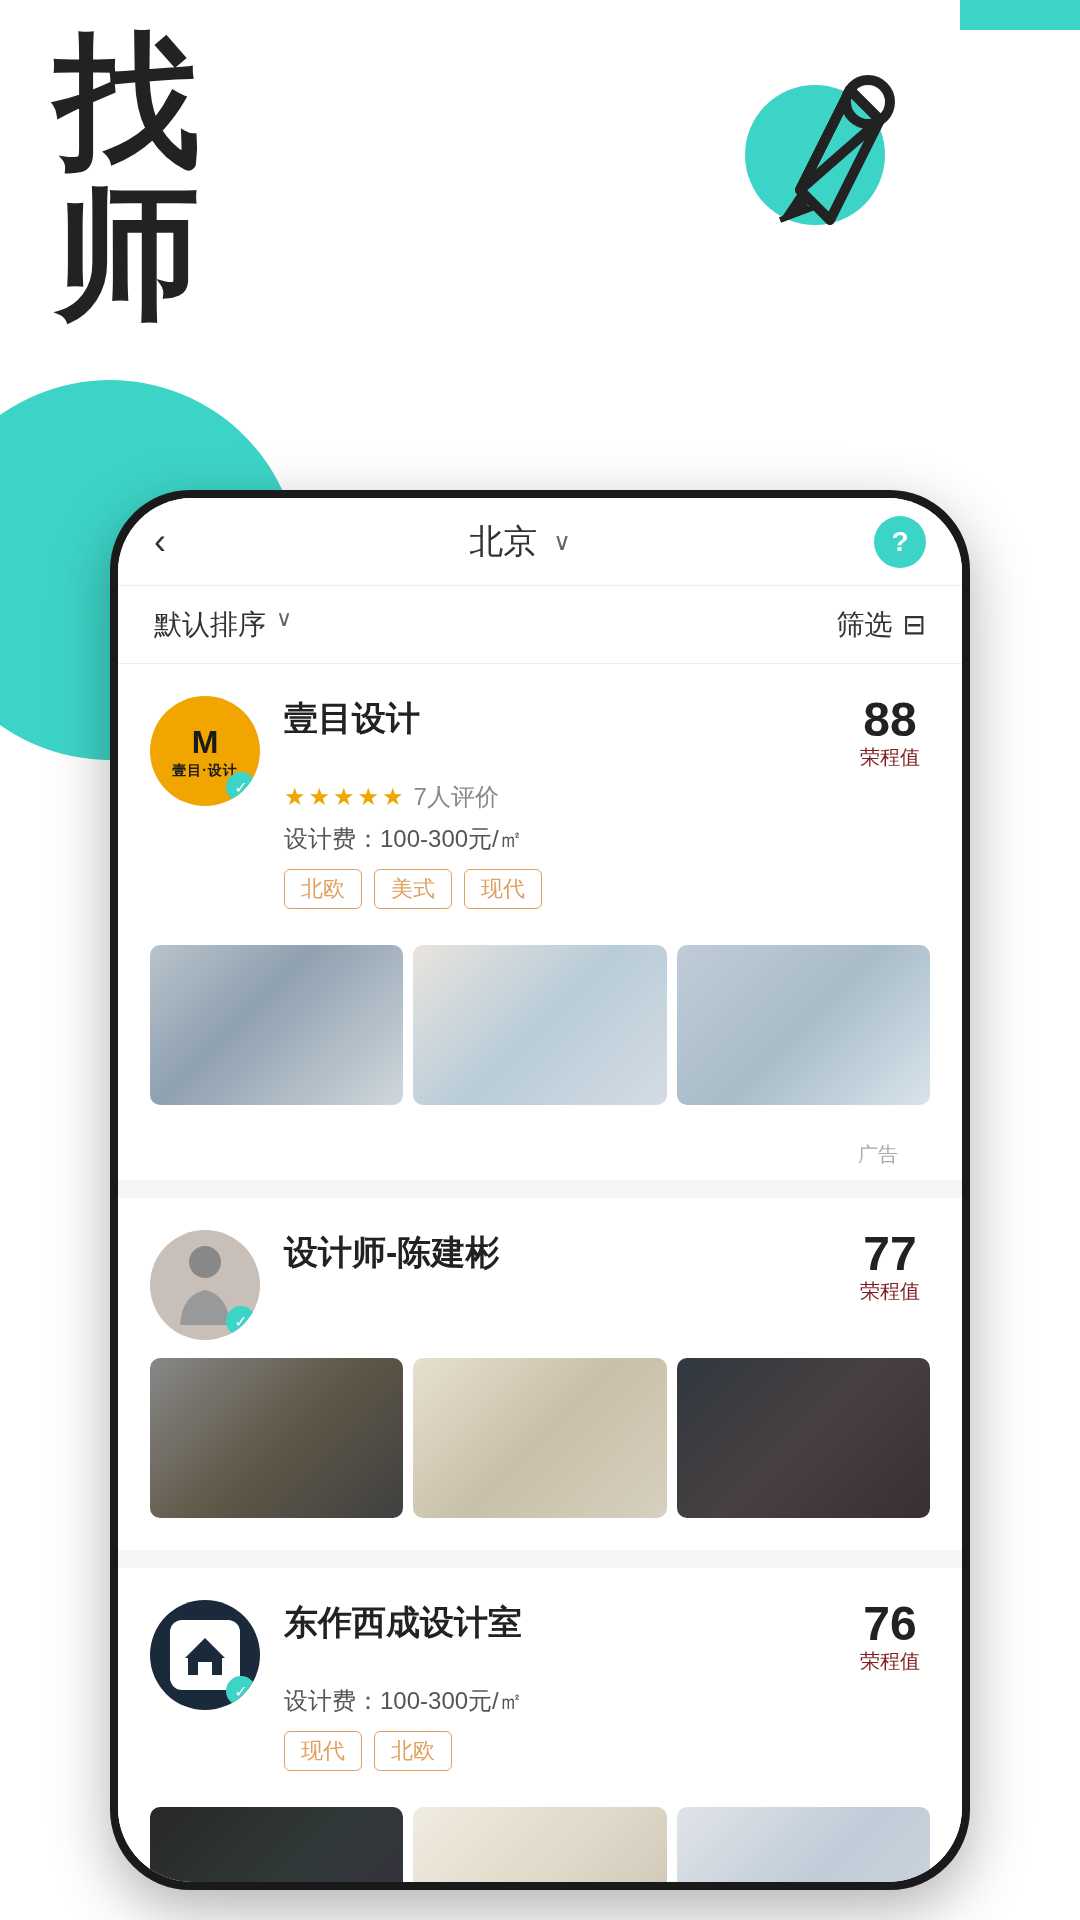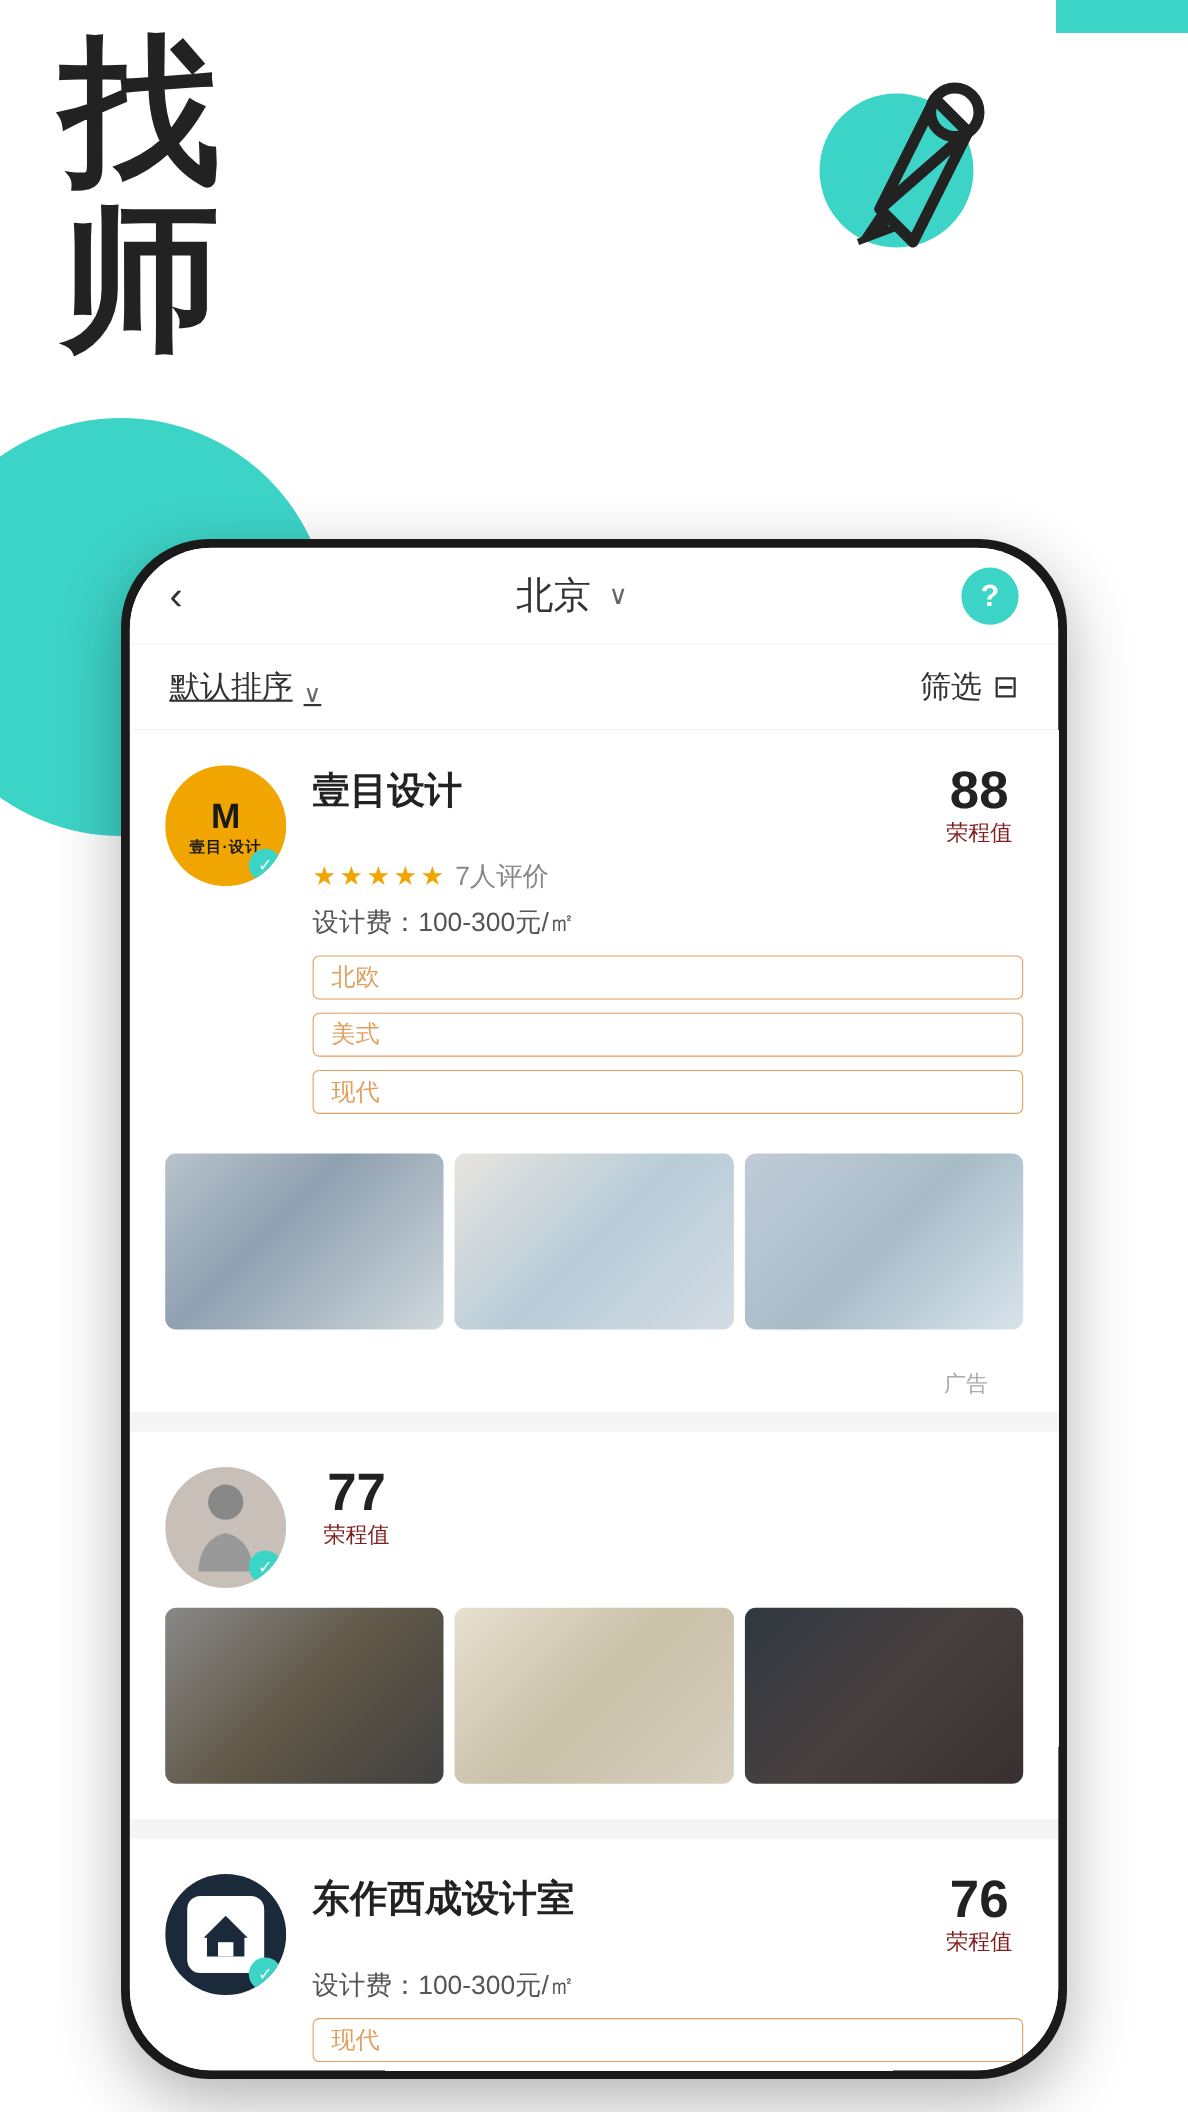--- a/index.html
+++ b/index.html
@@ -154,26 +154,25 @@
       background: #ffffff;
       height: 78px;
       display: flex;
       align-items: center;
       justify-content: space-between;
       padding: 0 36px;
       border-bottom: 1px solid #eeeeee;
     }
     .sort-btn {
       display: flex;
-      align-items: flex-end;
+      align-items: flex-start;
       gap: 10px;
       font-size: 28px;
       color: #333;
       cursor: pointer;
-      text-decoration: underline;
     }
     .sort-btn .sort-arrow {
       font-size: 22px;
       color: #666;
     }
     .filter-btn {
       display: flex;
       align-items: center;
       gap: 10px;
       font-size: 28px;
@@ -325,21 +324,20 @@
       font-size: 24px;
       color: #555;
       margin-bottom: 14px;
     }
 
     .card-tags {
       display: flex;
       gap: 12px;
       flex-wrap: wrap;
       margin-bottom: 18px;
-      flex-direction: column;
     }
     .tag {
       border: 1.5px solid #e0a060;
       color: #e0a060;
       font-size: 22px;
       padding: 4px 16px;
       border-radius: 6px;
     }
 
     .card-images {
@@ -480,20 +478,21 @@
                 <circle cx="35" cy="22" r="16" fill="#888"></circle>
                 <path d="M10 85 Q12 55 35 50 Q58 55 60 85 Z" fill="#999"></path>
               </svg>
             </div>
             <div class="avatar-verified">
               <span style="color:white;font-size:16px;">✓</span>
             </div>
           </div>
           <div class="card-info">
             <div class="card-name-row">
+              <span class="card-name">设计师-陈建彬</span>
               <div class="card-score-box">
                 <div class="card-score-num">77</div>
                 <div class="card-score-label">荣程值</div>
               </div>
             </div>
           </div>
         </div>
         <div class="card-images">
           <div class="card-img room-img-4"></div>
           <div class="card-img room-img-5"></div>

